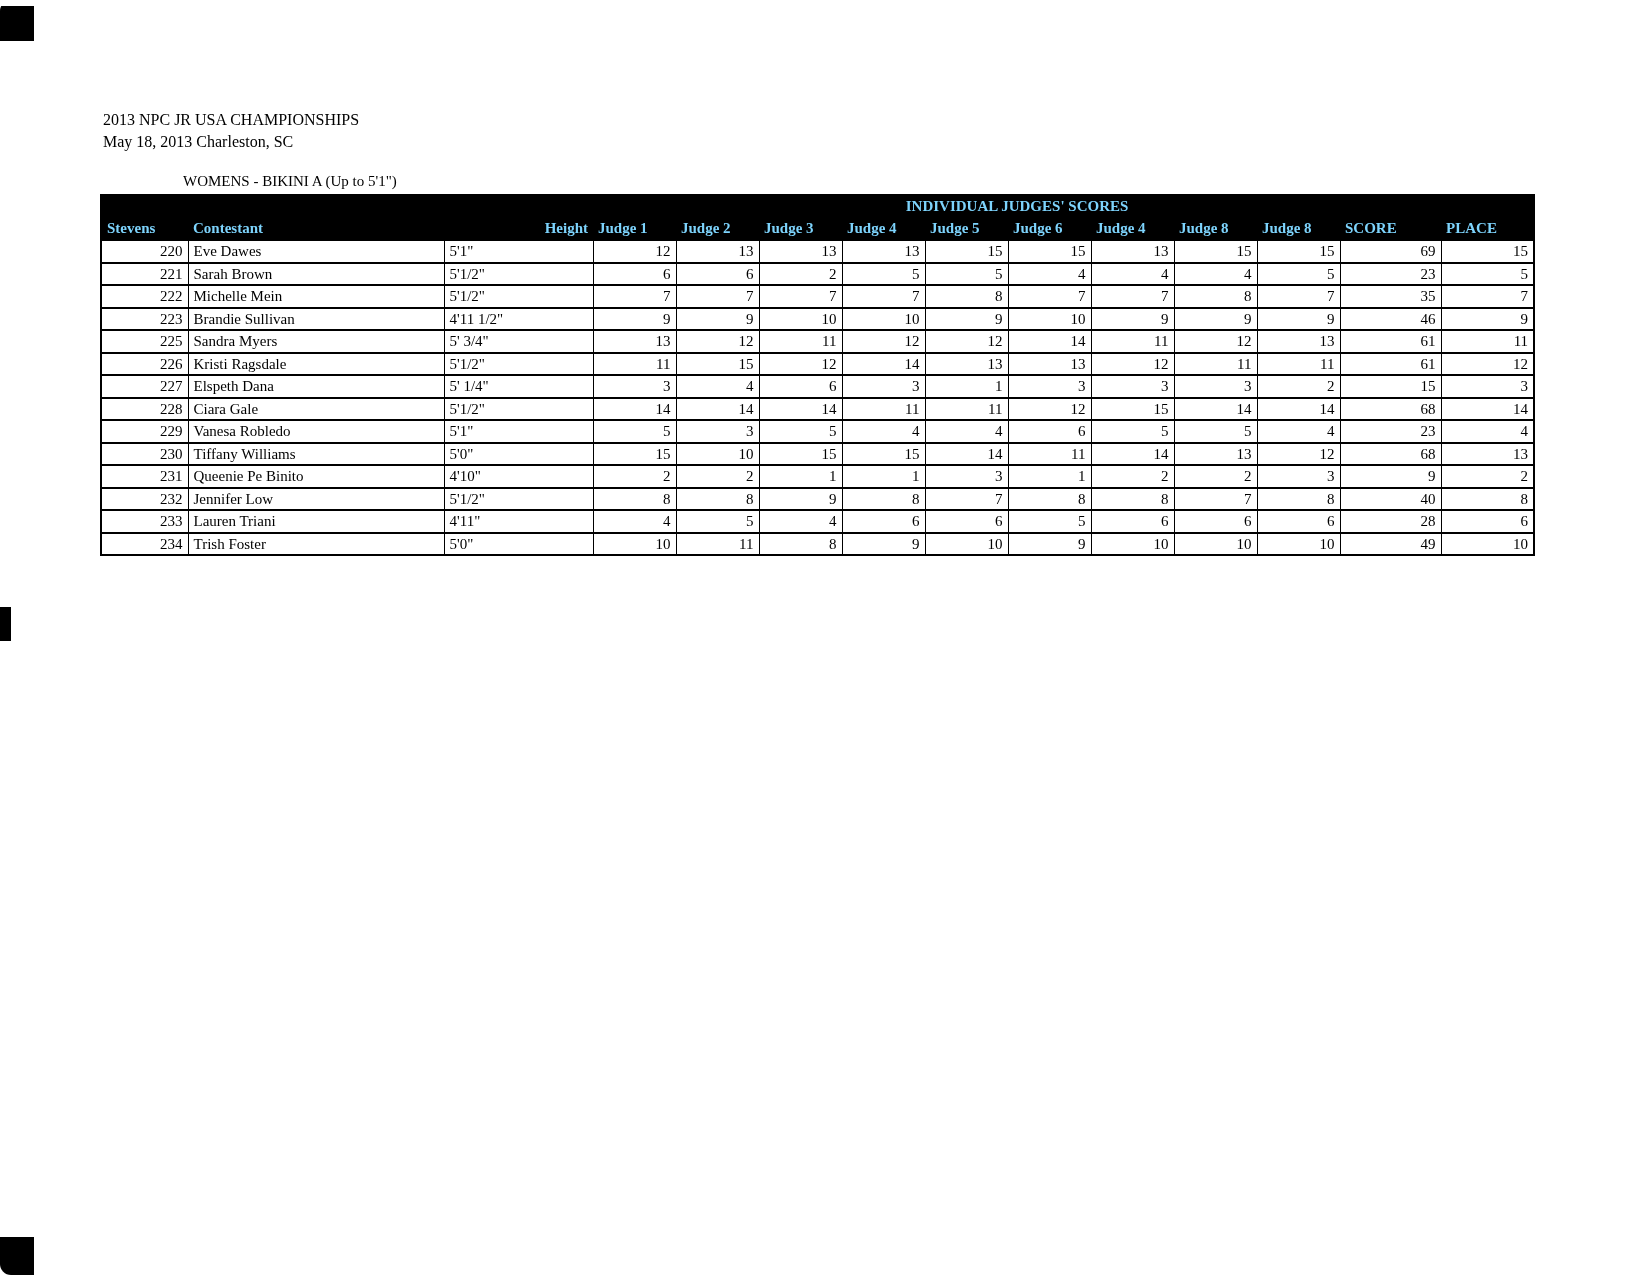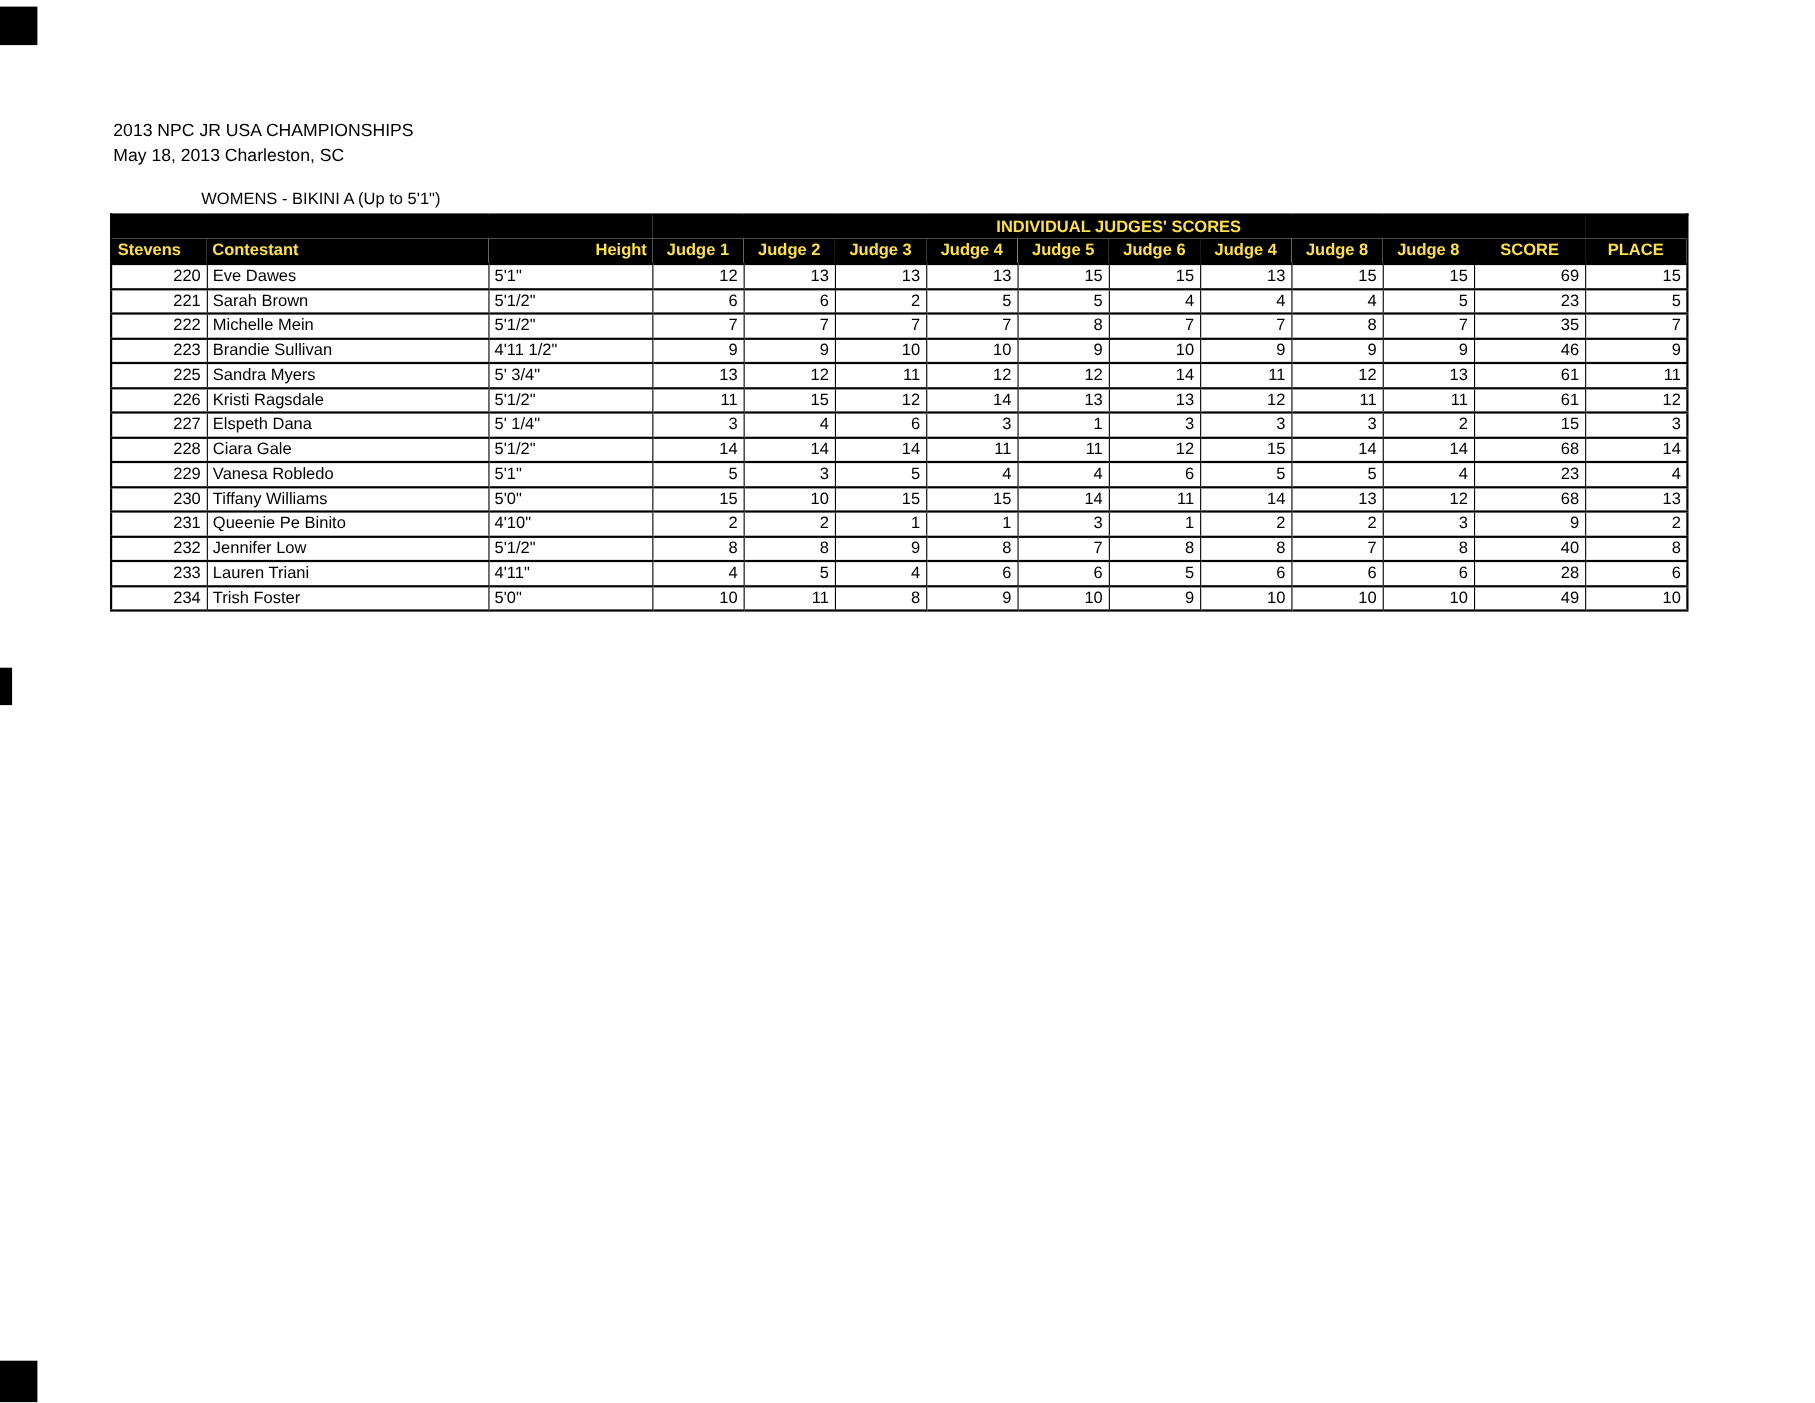--- a/index.html
+++ b/index.html
@@ -6,22 +6,23 @@
     margin: 0;
     padding: 0;
     background: #ffffff;
   }
   .page {
     position: relative;
     width: 1650px;
     height: 1275px;
     background: #ffffff;
     overflow: hidden;
-    font-family: Liberation Sans, sans-serif;
+    font-family: Liberation Serif, serif;
     color: #000000;
+    border-radius: 11px;
   }
   
   .artifact { position: absolute; background: #000000; }
   .artifact-tl { left: 0; top: 6px;    width: 34px; height: 35px; }
   .artifact-ml { left: 0; top: 607px;  width: 11px; height: 34px; }
   .artifact-bl { left: 0; top: 1237px; width: 34px; height: 38px; }
 
   .doc-title {
     position: absolute;
     left: 103px; top: 110px;
@@ -48,21 +49,21 @@
     position: absolute;
     left: 100px; top: 194px;
     width: 1433px;
     border-collapse: collapse;
     table-layout: fixed;
     font-size: 15px;
     border: 2px solid #000000;
   }
   table.scores thead tr {
     background: #000000;
-    color: #fde047;
+    color: #7dd3fc;
   }
   .group-row td {
     height: 21px;
     padding: 0;
     font-weight: bold;
     font-size: 15px;
     text-align: center;
     vertical-align: middle;
     line-height: 21px;
   }
@@ -71,21 +72,21 @@
     padding: 0 5px;
     font-weight: bold;
     font-size: 15px;
     vertical-align: middle;
     line-height: 22px;
     white-space: nowrap;
     overflow: hidden;
   }
   .th-left   { text-align: left; }
   .th-right  { text-align: right; }
-  .th-center { text-align: center; }
+  .th-center { text-align: left; }
 
   table.scores tbody td {
     height: 20.5px;
     line-height: 20.5px;
     padding: 0 5px;
     border: 1px solid #000000;
     border-top-width: 2px;
     border-bottom-width: 2px;
     vertical-align: middle;
     white-space: nowrap;

